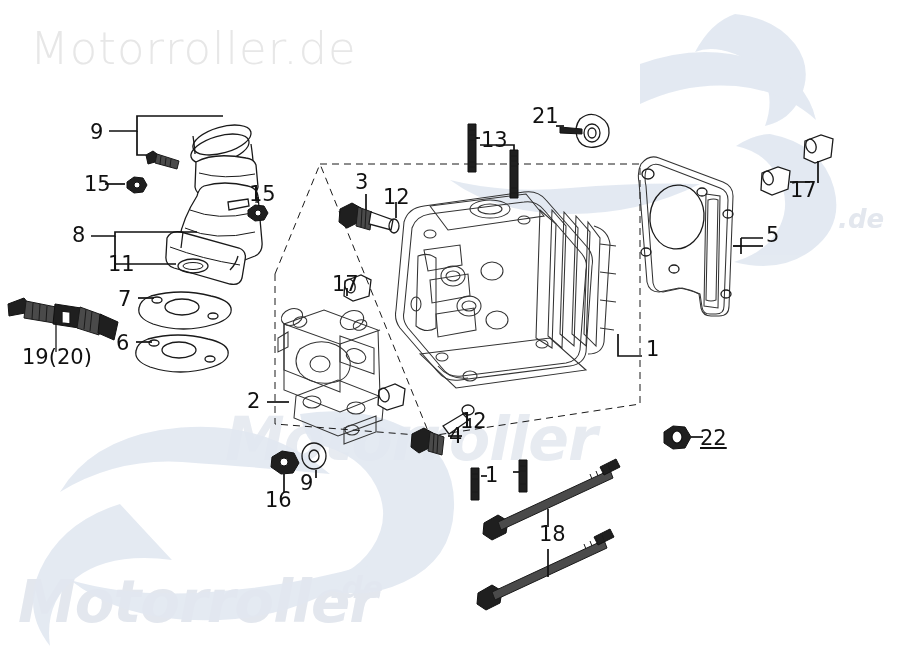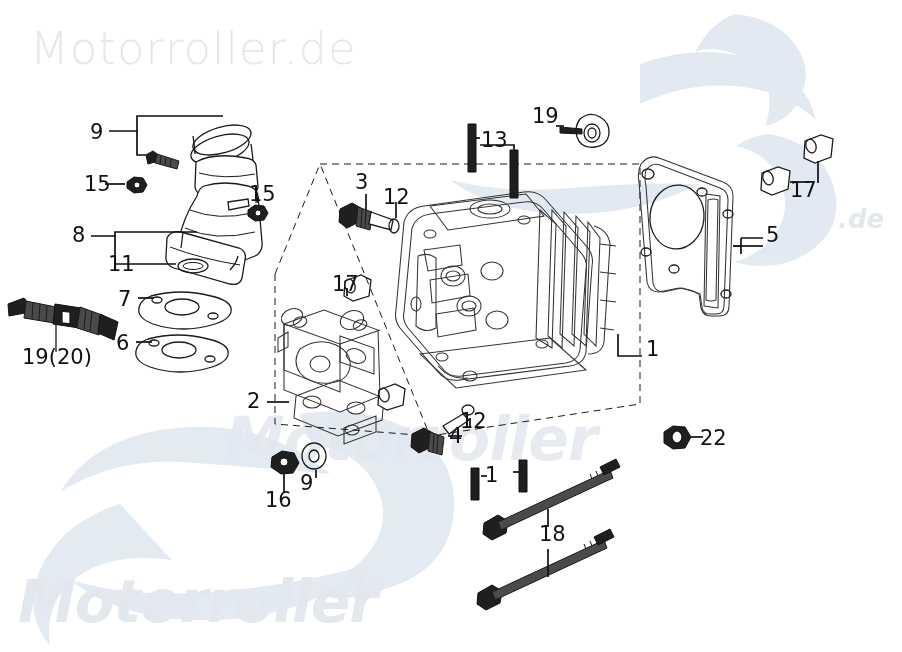--- a/index.html
+++ b/index.html
@@ -359,16 +359,16 @@
   <div class="lbl" style="left:460px;top:405px;">12</div>
   <div class="lbl" style="left:481px;top:124px;text-align:center;">13</div>
   <div class="lbl" style="left:485px;top:459px;">1</div>
   <div class="lbl" style="left:84px;top:168px;">15</div>
   <div class="lbl" style="left:249px;top:178px;">15</div>
   <div class="lbl" style="left:265px;top:484px;">16</div>
   <div class="lbl" style="left:790px;top:174px;">17</div>
   <div class="lbl" style="left:332px;top:268px;">17</div>
   <div class="lbl" style="left:539px;top:518px;">18</div>
   <div class="lbl" style="left:22px;top:341px;">19(20)</div>
-  <div class="lbl" style="left:532px;top:100px;">19</div>
-  <div class="lbl" style="left:700px;top:422px;">22</div>
+  <div class="lbl" style="left:532px;top:100px;">21</div>
+  <div class="lbl" style="left:700px;top:422px;text-decoration:underline;">22</div>
 
 </div>
 
 </body></html>

